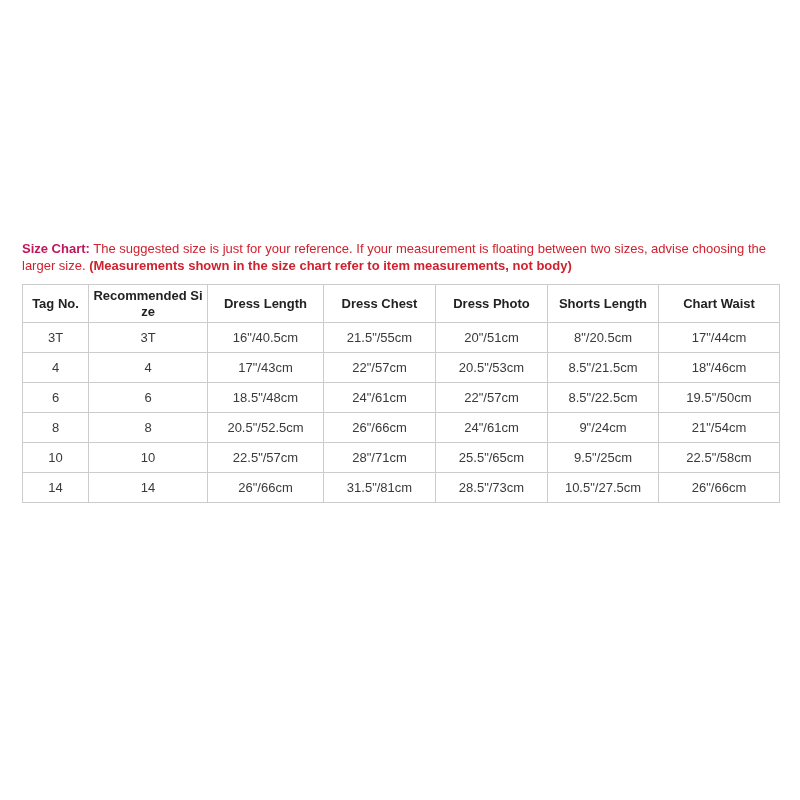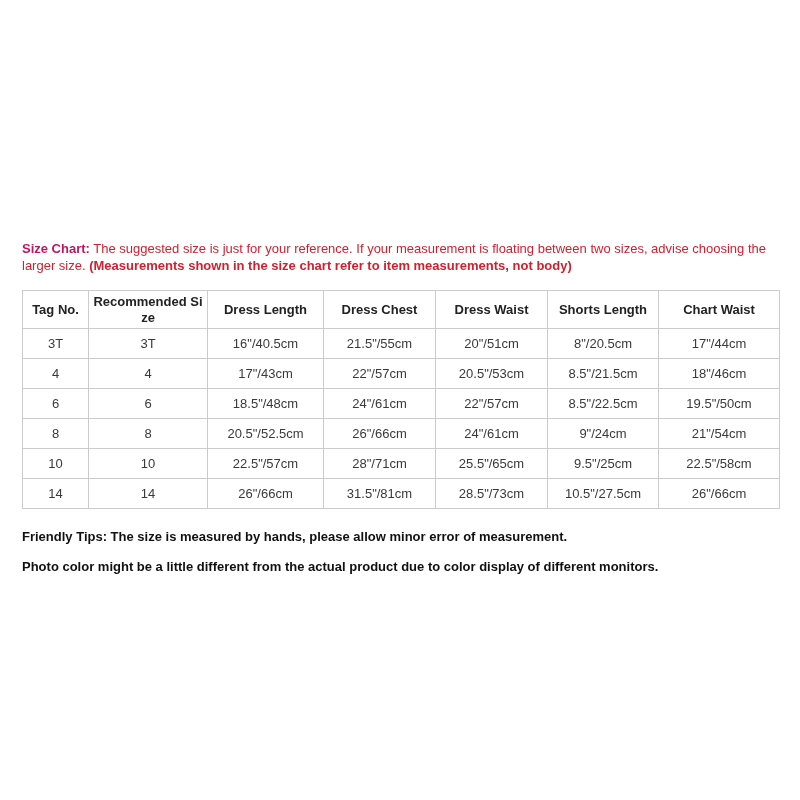--- a/index.html
+++ b/index.html
@@ -29,21 +29,21 @@
     color: var(--red);
   }
   .intro .intro-label {
     color: #be185d;
     font-weight: bold;
   }
   .intro .intro-emphasis {
     font-weight: bold;
   }
   table.size-table {
-    margin-top: 16px;
+    margin-top: 10px;
     width: 757px;
     border-collapse: collapse;
     table-layout: fixed;
   }
   table.size-table th,
   table.size-table td {
     border: 1px solid var(--border);
     text-align: center;
     vertical-align: middle;
     font-size: 13px;
@@ -90,21 +90,21 @@
         <col style="width:111px">
         <col style="width:121px">
       </colgroup>
       <thead>
         <tr>
             <th>Tag No.</th>
             <th>Recommended Si
 ze</th>
             <th>Dress Length</th>
             <th>Dress Chest</th>
-            <th>Dress Waist</th>
+            <th>Dress Photo</th>
             <th>Shorts Length</th>
             <th>Chart Waist</th>
           </tr>
       </thead>
       <tbody>
           <tr>
             <td>3T</td>
             <td>3T</td>
             <td>16"/40.5cm</td>
             <td>21.5"/55cm</td>
@@ -153,19 +153,15 @@
             <td>14</td>
             <td>26"/66cm</td>
             <td>31.5"/81cm</td>
             <td>28.5"/73cm</td>
             <td>10.5"/27.5cm</td>
             <td>26"/66cm</td>
           </tr>
         </tbody>
     </table>
 
-    <div class="tips">
-      <p class="tip-line first">Friendly Tips: The size is measured by hands, please allow minor error of measurement.</p>
-      <p class="tip-line second">Photo color might be a little different from the actual product due to color display of different monitors.</p>
-    </div>
 
   </div>
 </div>
 
 </body></html>

